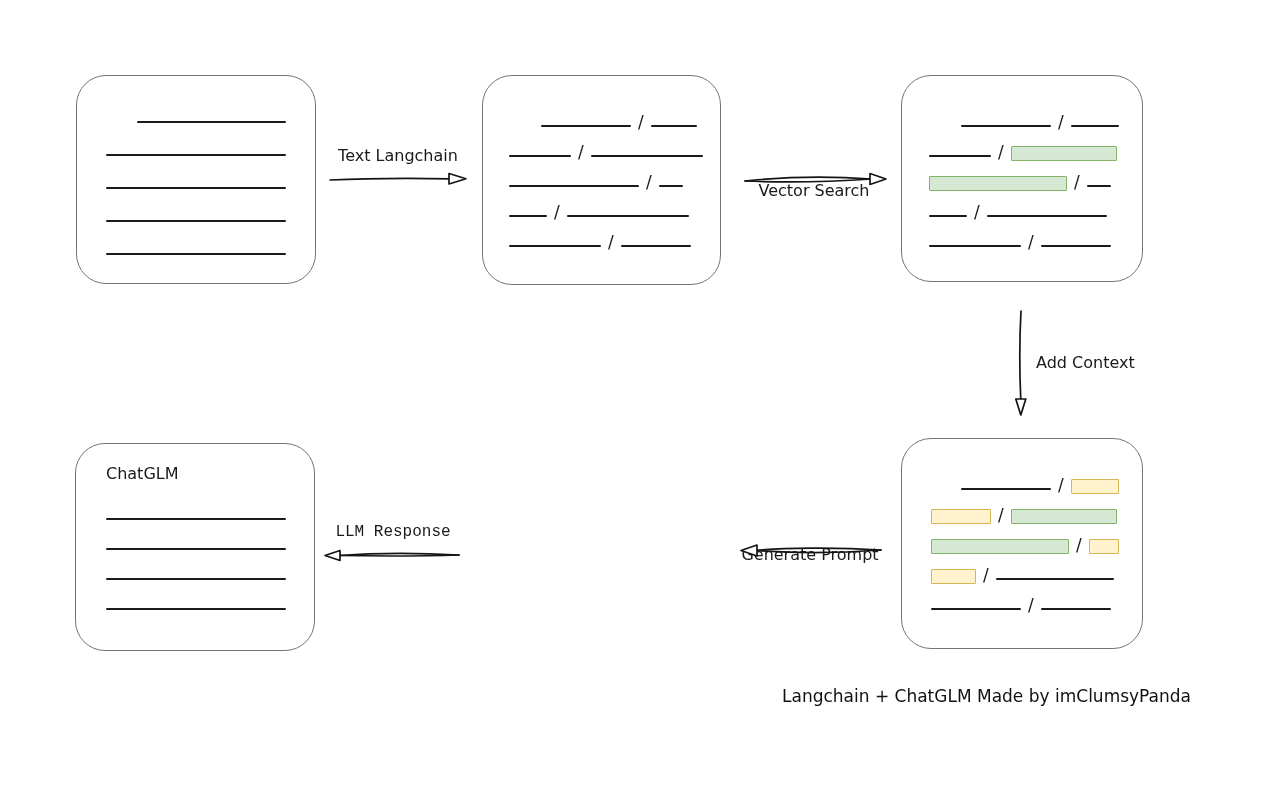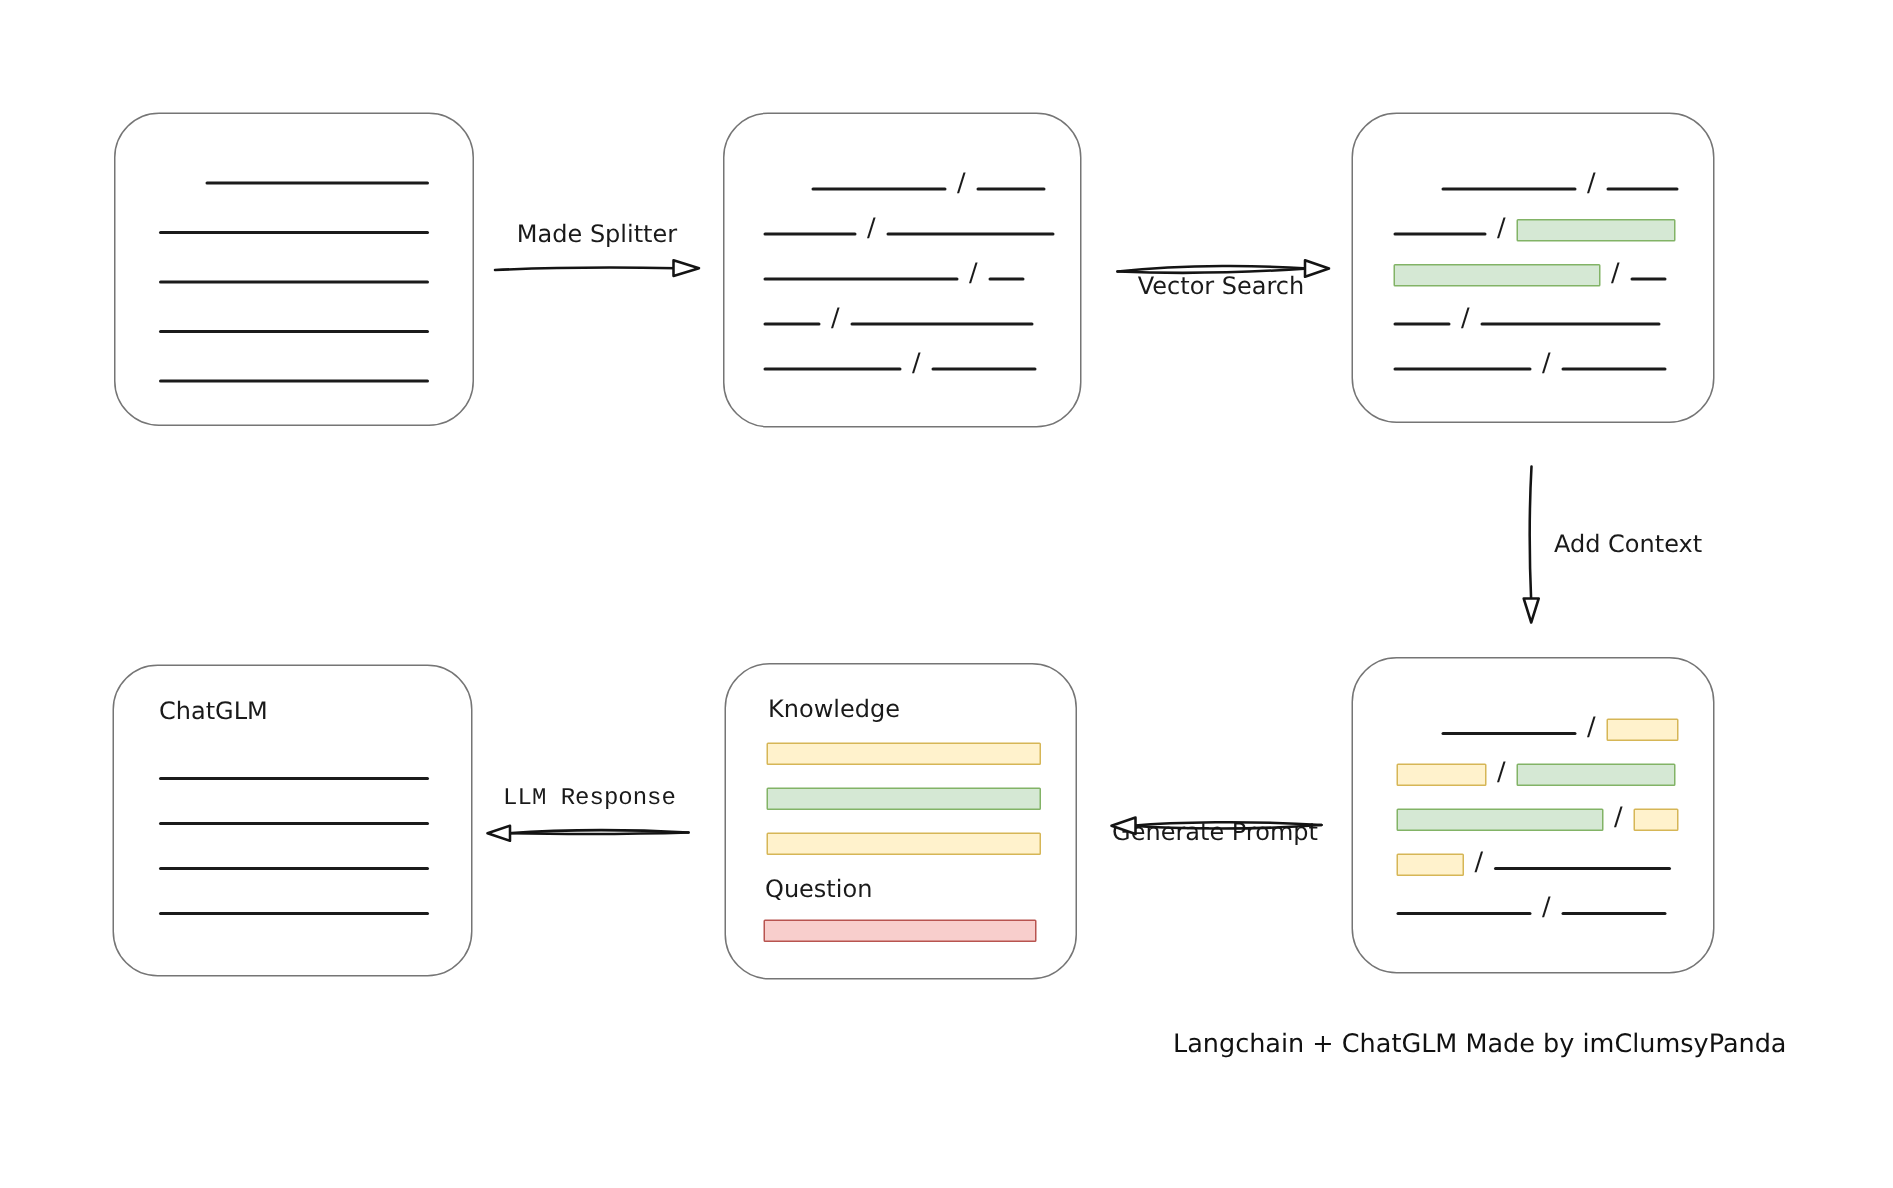--- a/index.html
+++ b/index.html
@@ -36,21 +36,21 @@
   <div class="panel" style="left:76px;top:75px;width:240px;height:209px;">
     <div class="rows" style="padding:45px 0 0 29px;gap:27px;">
       <div class="ln" style="width:149px;margin-left:31px;"></div>
       <div class="ln" style="width:180px;"></div>
       <div class="ln" style="width:180px;"></div>
       <div class="ln" style="width:180px;"></div>
       <div class="ln" style="width:180px;"></div>
     </div>
   </div>
 
-  <div class="lbl center" style="left:330px;top:146px;width:136px;">Made Splitter</div>
+  <div class="lbl center" style="left:330px;top:146px;width:136px;">Text Langchain</div>
   <svg style="left:328px;top:170px;" width="142" height="18" viewBox="0 0 142 18">
     <path d="M2,10 C 45,8 90,8.2 123,8.8"></path>
     <path class="head" d="M121,3.5 L138,8.8 L121,14 Z"></path>
   </svg>
 
   <div class="panel" style="left:482px;top:75px;width:239px;height:210px;">
     <div class="rows chunk-rows" style="padding-left:26px;">
       <div class="row" style="margin-left:32px;">
         <div class="ln" style="width:90px;"></div>
         <span class="slash">/</span>
@@ -152,28 +152,20 @@
     </div>
   </div>
 
   <div class="lbl center" style="left:736px;top:545px;width:148px;">Generate Prompt</div>
   <svg style="left:738px;top:541px;" width="146" height="20" viewBox="0 0 146 20">
     <path d="M143,9 C 95,6 45,7 17,9.5"></path>
     <path d="M143,9 C 95,12.5 45,11.5 17,9.5"></path>
     <path class="head" d="M19,4 L3,9.5 L19,15 Z"></path>
   </svg>
 
-  <div class="panel" style="left:483px;top:442px;width:235px;height:211px;">
-    <div class="inner-lbl" style="left:28px;top:20px;">Knowledge</div>
-    <div class="bar yellow" style="position:absolute;left:27px;top:52px;width:181px;"></div>
-    <div class="bar green" style="position:absolute;left:27px;top:82px;width:181px;"></div>
-    <div class="bar yellow" style="position:absolute;left:27px;top:112px;width:181px;"></div>
-    <div class="inner-lbl" style="left:26px;top:140px;">Question</div>
-    <div class="bar red" style="position:absolute;left:25px;top:170px;width:180px;"></div>
-  </div>
 
   <div class="lbl center" style="left:326px;top:523px;width:134px;font-family:Liberation Mono, monospace;">LLM Response</div>
   <svg style="left:322px;top:548px;" width="140" height="16" viewBox="0 0 140 16">
     <path d="M137,7 C 90,4.5 45,5.5 16,7.5"></path>
     <path d="M137,7 C 90,8.5 45,8 16,7.5"></path>
     <path class="head" d="M18,2.5 L3,7.5 L18,12.5 Z"></path>
   </svg>
 
   <div class="panel" style="left:75px;top:443px;width:240px;height:208px;">
     <div class="inner-lbl" style="left:30px;top:20px;">ChatGLM</div>

